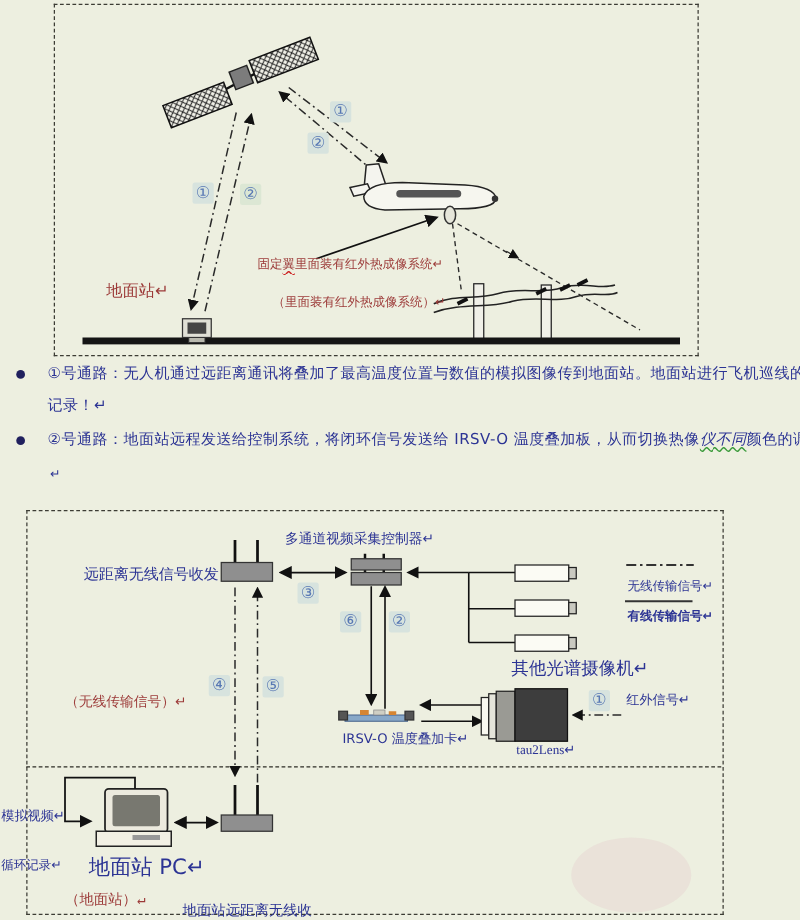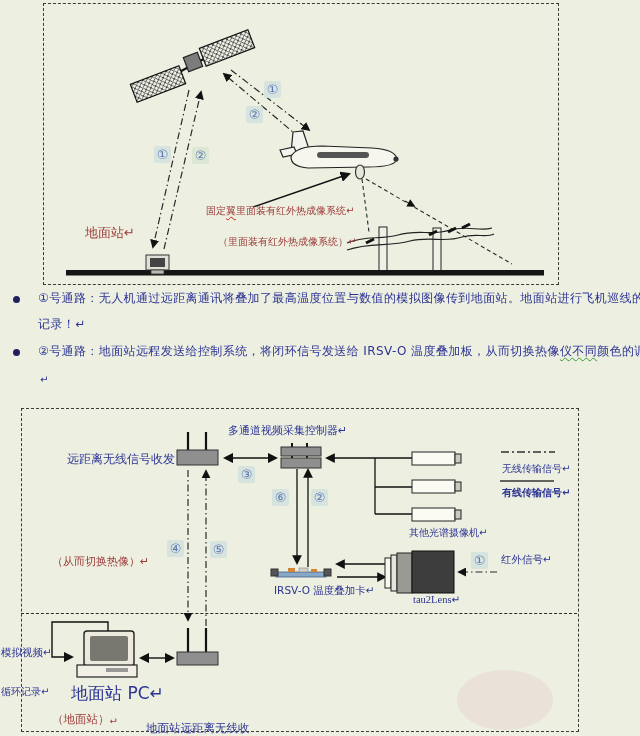--- a/index.html
+++ b/index.html
@@ -12,21 +12,21 @@
   .divider{position:absolute;border-top:1px dashed #2c2c24;}
   .lbl{position:absolute;white-space:nowrap;color:#2c3494;}
   .red{color:#9c3a38;}
   .marker{
     position:absolute;width:17px;height:17px;line-height:17px;text-align:center;
     color:#5878b4;background:#d7e3de;font-size:13px;border-radius:2px;
   }
   .bullet-dot{position:absolute;width:7px;height:7px;border-radius:50%;background:#20205e;}
   .btext{position:absolute;font-size:12px;color:#2c3494;letter-spacing:.4px;white-space:nowrap;}
   .wavy-red{text-decoration:underline wavy #cc2222;text-decoration-thickness:1px;text-underline-offset:2px;}
-  .wavy-green{text-decoration:underline wavy #3a9a3a;text-decoration-thickness:1px;text-underline-offset:2px;}
+  .wavy-green{text-decoration:underline wavy #3a9a3a;text-decoration-thickness:1px;text-underline-offset:2px;font-style:italic;}
   svg{position:absolute;left:0;}
 </style>
 </head>
 <body>
 
 <div class="page">
 
   <div class="dashbox" style="left:43px;top:3px;width:514px;height:280px;"></div>
 
   <svg width="640" height="290" style="top:0;">
@@ -219,22 +219,22 @@
       <rect x="106" y="263" width="22" height="4" fill="#999" stroke="none"></rect>
     </g>
 
     <path d="M108,226 L108,217 L52,217 L52,252 L72,252" stroke="#111" stroke-width="1.4" fill="none" marker-end="url(#arr2)"></path>
   </svg>
 
   <div class="lbl" style="left:67px;top:451px;font-size:12px;">远距离无线信号收发</div>
   <div class="lbl" style="left:228px;top:423px;font-size:11px;text-align:right;">多通道视频采集控制器↵</div>
   <div class="lbl" style="left:502px;top:462px;font-size:10px;">无线传输信号↵</div>
   <div class="lbl" style="left:502px;top:486px;font-size:10px;font-weight:bold;">有线传输信号↵</div>
-  <div class="lbl" style="left:409px;top:526px;font-size:10px;text-align:right;">其他光谱摄像机↵</div>
-  <div class="lbl red" style="left:52px;top:554px;font-size:11px;">（从而切换热像）↵</div>
+  <div class="lbl" style="left:409px;top:526px;font-size:14px;text-align:right;">其他光谱摄像机↵</div>
+  <div class="lbl red" style="left:52px;top:554px;font-size:11px;">（无线传输信号）↵</div>
   <div class="lbl" style="left:274px;top:584px;font-size:10.5px;">IRSV-O 温度叠加卡↵</div>
   <div class="lbl" style="left:413px;top:593px;font-size:10.5px;font-family:Liberation Serif, serif;">tau2Lens↵</div>
   <div class="lbl" style="left:501px;top:553px;font-size:10.5px;">红外信号↵</div>
   <div class="lbl" style="left:1px;top:646px;font-size:10.5px;">模拟视频↵</div>
   <div class="lbl" style="left:1px;top:685px;font-size:10px;">循环记录↵</div>
   <div class="lbl" style="left:71px;top:682px;font-size:17px;">地面站 PC↵</div>
   <div class="lbl" style="left:146px;top:721px;font-size:11.5px;">地面站远距离无线收</div>
   <div class="lbl red" style="left:52px;top:712px;font-size:11.5px;font-family:Liberation Mono, monospace;">（地面站）↵</div>
 
   <span class="marker" style="left:238px;top:466px;">③</span>

